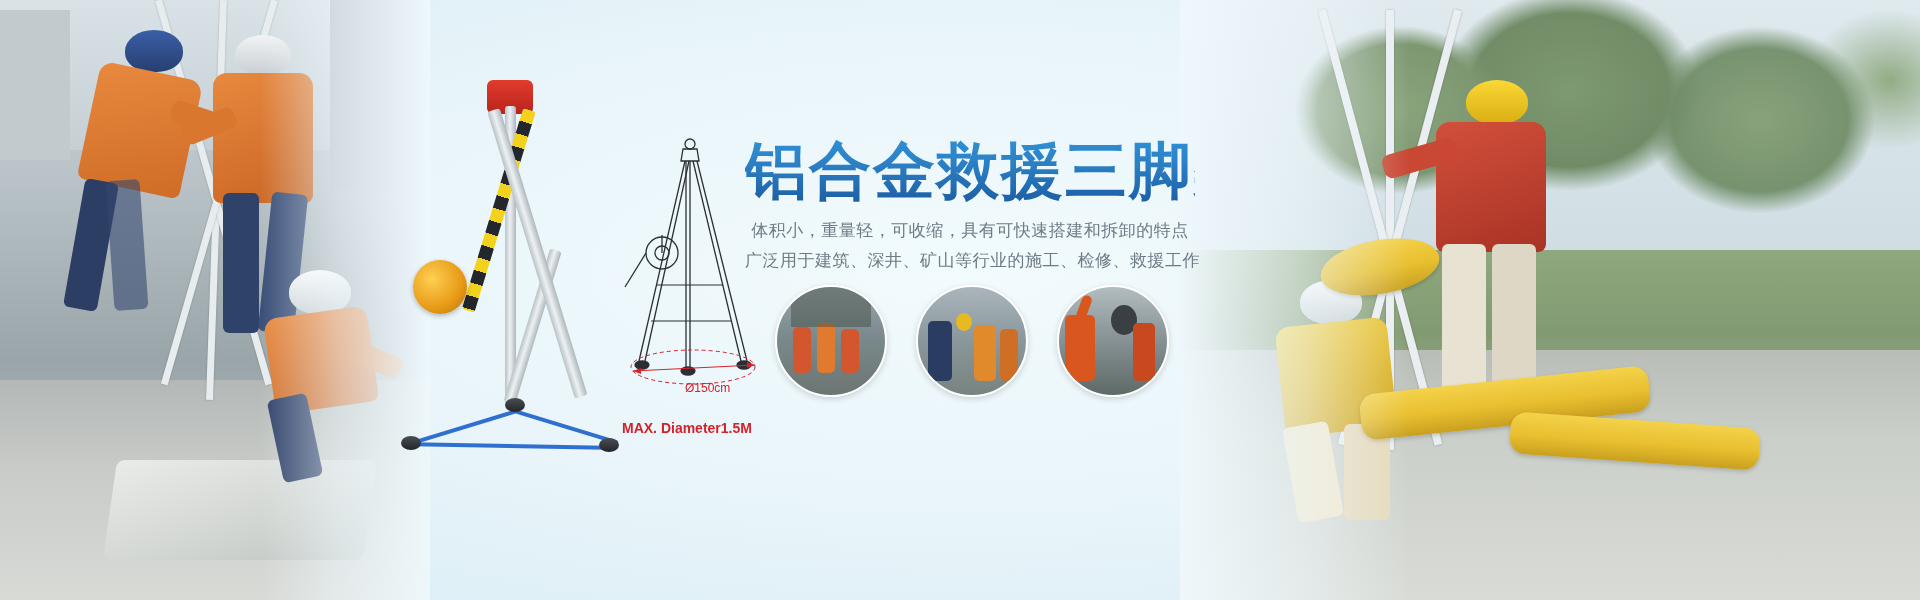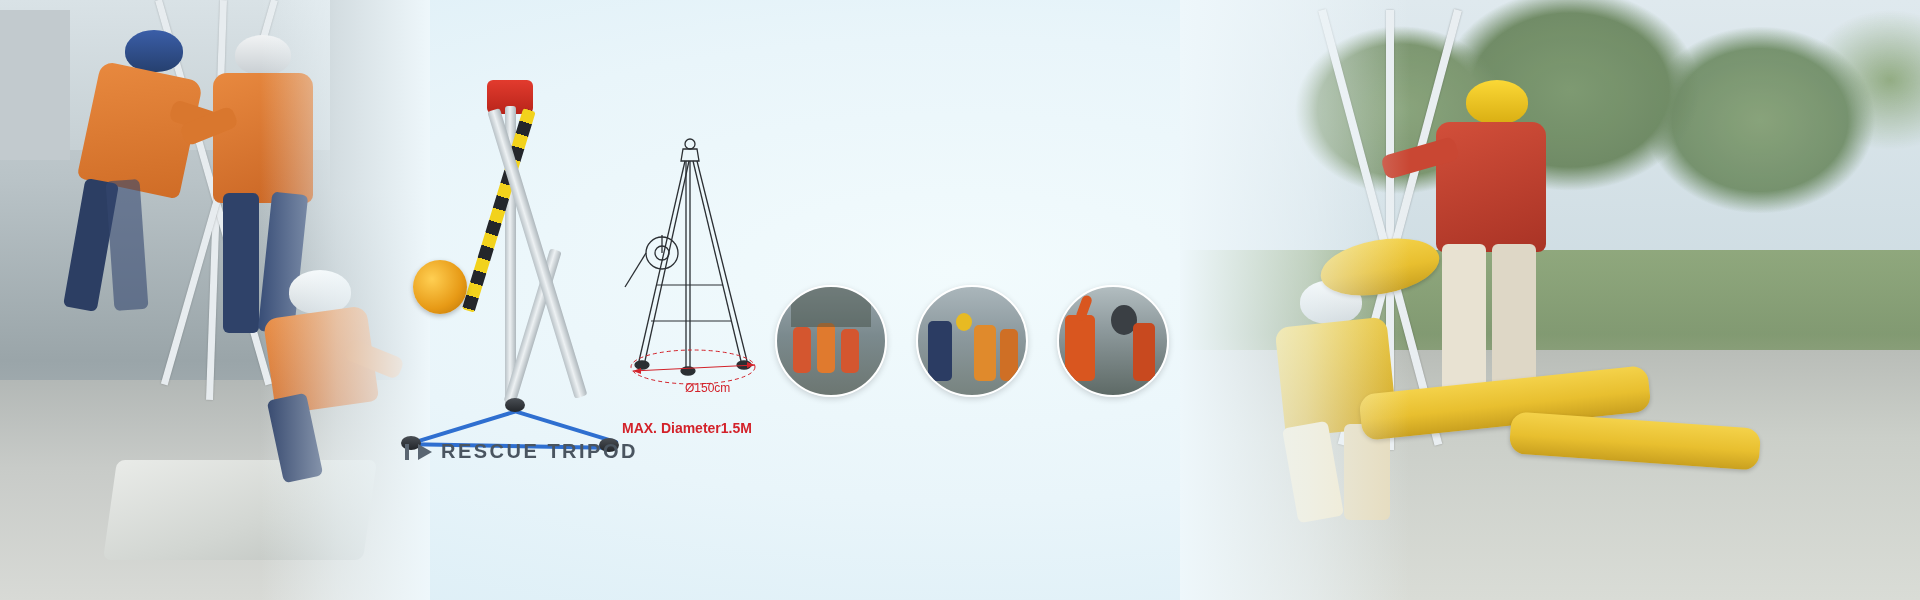--- a/index.html
+++ b/index.html
@@ -259,25 +259,20 @@
     <div class="pd-base">
       <div class="pd-chain" style="left:8px;top:70px;width:112px;transform:rotate(-17deg);transform-origin:left;"></div>
       <div class="pd-chain" style="left:110px;top:36px;width:112px;transform:rotate(17deg);transform-origin:left;"></div>
       <div class="pd-chain" style="left:10px;top:72px;width:196px;transform:rotate(1deg);"></div>
       <div class="pd-foot" style="left:0px;top:64px;"></div>
       <div class="pd-foot" style="left:104px;top:26px;"></div>
       <div class="pd-foot" style="left:198px;top:66px;"></div>
     </div>
   </div>
 
-  <div class="rescue-label">
-    <span class="play-bar"></span>
-    <span class="play-tri"></span>
-    <span>RESCUE TRIPOD</span>
-  </div>
 
   <svg class="linedraw" viewBox="0 0 170 270">
     <g stroke="#2b2f33" fill="none" stroke-width="1.3">
 
       <path d="M78 14 L92 14 L94 26 L76 26 Z"></path>
       <circle cx="85" cy="9" r="5"></circle>
 
       <path d="M80 26 L34 226"></path>
       <path d="M84 26 L40 226"></path>
       <path d="M88 26 L136 226"></path>
@@ -300,20 +295,25 @@
       <ellipse cx="88" cy="232" rx="62" ry="17" stroke="#d3222a" stroke-width="1" stroke-dasharray="4 3"></ellipse>
 
       <path d="M28 236 L150 230" stroke="#d3222a" stroke-width="1"></path>
       <path d="M28 236 l8 -3 l0 6 Z" fill="#d3222a" stroke="none"></path>
       <path d="M150 230 l-8 -3 l0 6 Z" fill="#d3222a" stroke="none"></path>
     </g>
   </svg>
   <div class="ld-label" id="diam-label">Ø150cm</div>
   <div class="ld-label" id="maxdia-label">MAX. Diameter1.5M</div>
 
+  <div class="textblock">
+    <h1 class="headline">铝合金救援三脚架</h1>
+    <div class="subline">体积小，重量轻，可收缩，具有可快速搭建和拆卸的特点</div>
+    <div class="subline">广泛用于建筑、深井、矿山等行业的施工、检修、救援工作</div>
+  </div>
 
   <div class="thumbs">
     <div class="thumb th1">
       <div class="th-fig" style="left:16px;top:40px;width:18px;height:46px;background:#d4562f;"></div>
       <div class="th-fig" style="left:40px;top:36px;width:18px;height:50px;background:#e0enforce;background:#e07a2e;"></div>
       <div class="th-fig" style="left:64px;top:42px;width:18px;height:44px;background:#d4562f;"></div>
       <div class="th-fig" style="left:14px;top:0px;width:80px;height:40px;background:rgba(60,70,60,.45);border-radius:0;"></div>
     </div>
     <div class="thumb th2">
       <div class="th-fig" style="left:10px;top:34px;width:24px;height:60px;background:#2b3c63;"></div>

